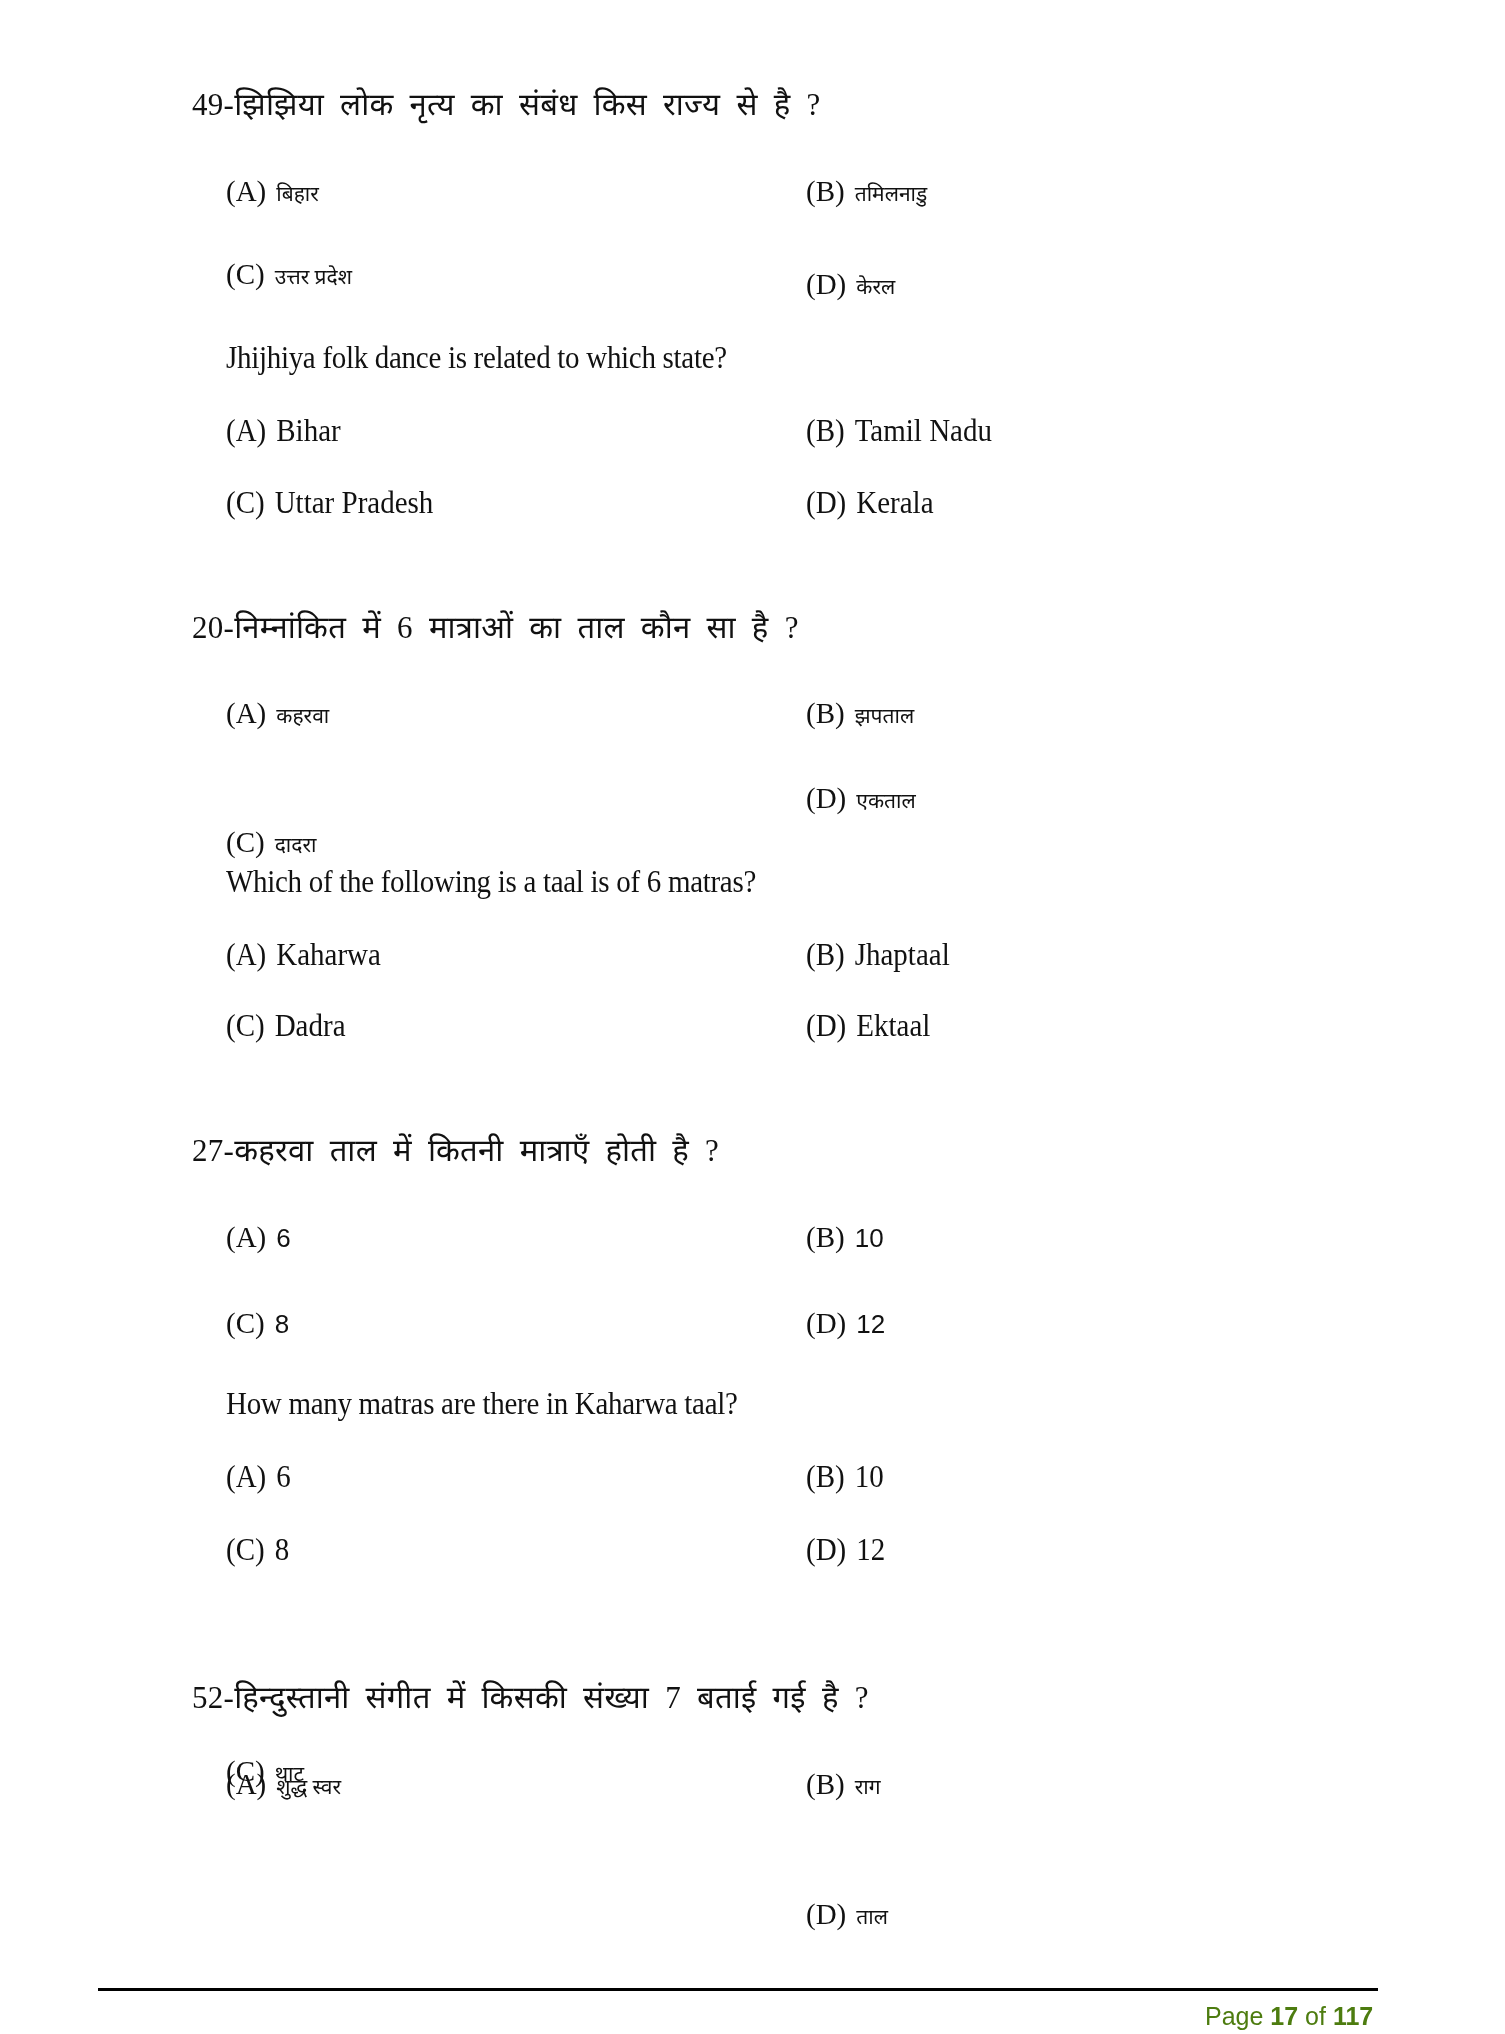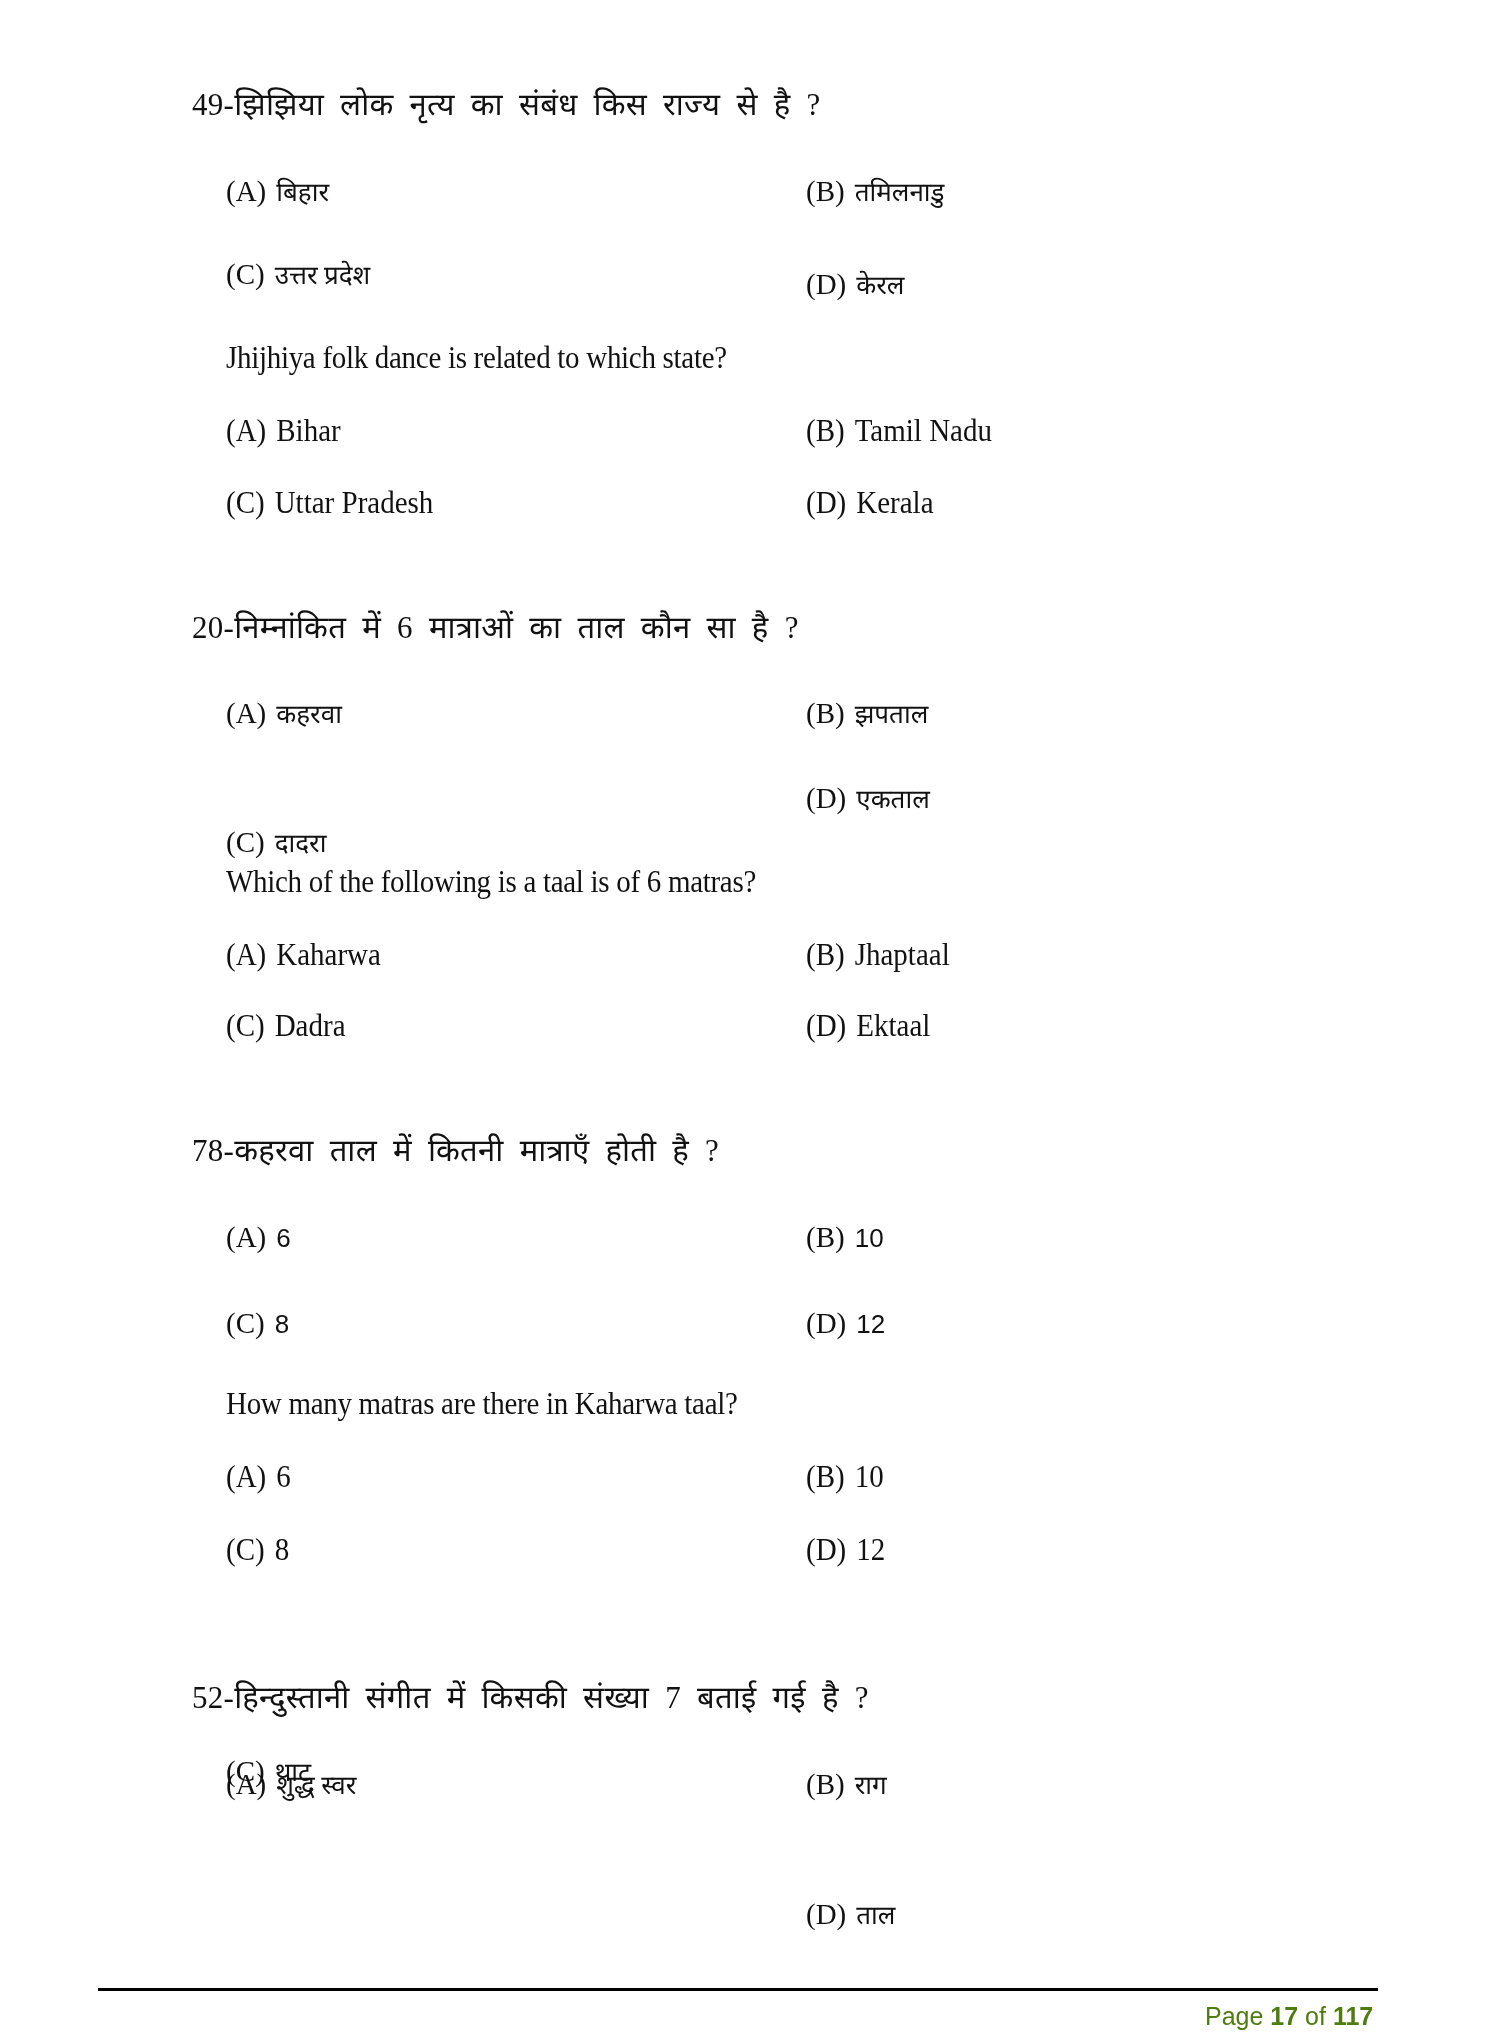--- a/index.html
+++ b/index.html
@@ -40,21 +40,21 @@
     .opt.col-a { left: 226px; }
     .opt.col-b { left: 806px; }
     .opt.en {
       transform: translateY(-50%) scaleY(1.12);
       transform-origin: left center;
     }
     .opt .letter {
       margin-right: 10px;
     }
     .opt .val-hi {
-      font-size: 26px;
+      font-size: 21px;
     }
     .opt .val-num-sans {
       font-family: "Liberation Sans", "DejaVu Sans", sans-serif;
       font-size: 26px;
     }
     .footer-rule {
       position: absolute;
       left: 98px;
       top: 1988px;
       width: 1280px;
@@ -134,21 +134,21 @@
   </div>
   <div class="line opt en col-a" style="top:1025px">
     <span class="letter">(C)</span><span>Dadra</span>
   </div>
   <div class="line opt en col-b" style="top:1025px">
     <span class="letter">(D)</span><span>Ektaal</span>
   </div>
 </div>
 
 <div>
-  <div class="line q-hi" style="top:1150px">78-कहरवा ताल में कितनी मात्राएँ होती है ?</div>
+  <div class="line q-hi" style="top:1150px">27-कहरवा ताल में कितनी मात्राएँ होती है ?</div>
 
   <div class="line opt col-a" style="top:1237px">
     <span class="letter">(A)</span><span class="val-num-sans">6</span>
   </div>
   <div class="line opt col-b" style="top:1237px">
     <span class="letter">(B)</span><span class="val-num-sans">10</span>
   </div>
   <div class="line opt col-a" style="top:1323px">
     <span class="letter">(C)</span><span class="val-num-sans">8</span>
   </div>

